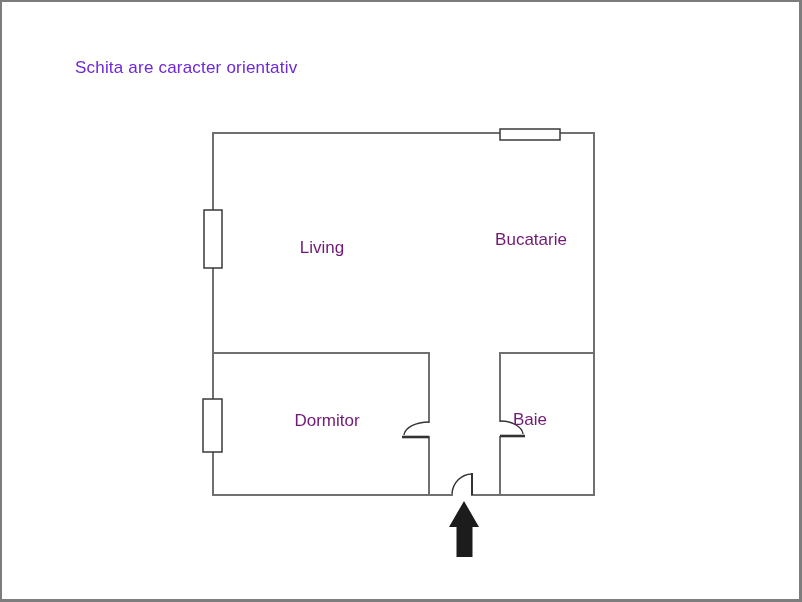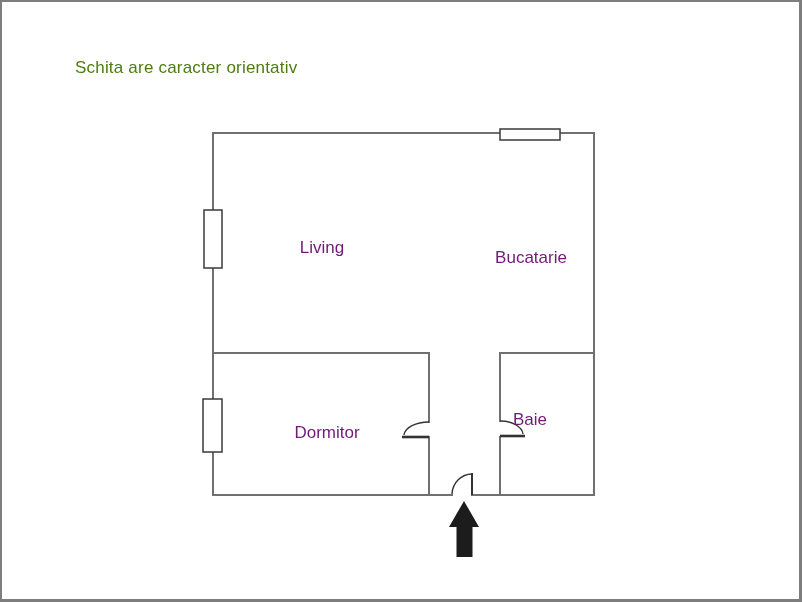--- a/index.html
+++ b/index.html
@@ -18,38 +18,38 @@
     border-color: #7d7d7d;
     border-width: 2px 3px 3px 2px;
     overflow: hidden;
   }
   .page-title {
     position: absolute;
     left: 73px;
     top: 56px;
     font-size: 17px;
     letter-spacing: 0.2px;
-    color: #4d7c0f;
+    color: #6d28d9;
     white-space: nowrap;
   }
   .plan-svg {
     position: absolute;
     left: 0;
     top: 0;
   }
   .room-label {
     position: absolute;
     transform: translate(-50%, -50%);
     font-size: 17px;
     color: #701a75;
     white-space: nowrap;
   }
   .room-label.living    { left: 320px; top: 246px; }
-  .room-label.bucatarie { left: 529px; top: 256px; }
-  .room-label.dormitor  { left: 325px; top: 419px; margin-top: 12px; }
+  .room-label.bucatarie { left: 529px; top: 238px; }
+  .room-label.dormitor  { left: 325px; top: 419px; }
   .room-label.baie      { left: 528px; top: 418px; }
 </style>
 </head>
 <body>
 
 <div class="screen">
 
   <div class="page-title">Schita are caracter orientativ</div>
 
   <svg class="plan-svg" width="802" height="602" viewBox="0 0 802 602">

